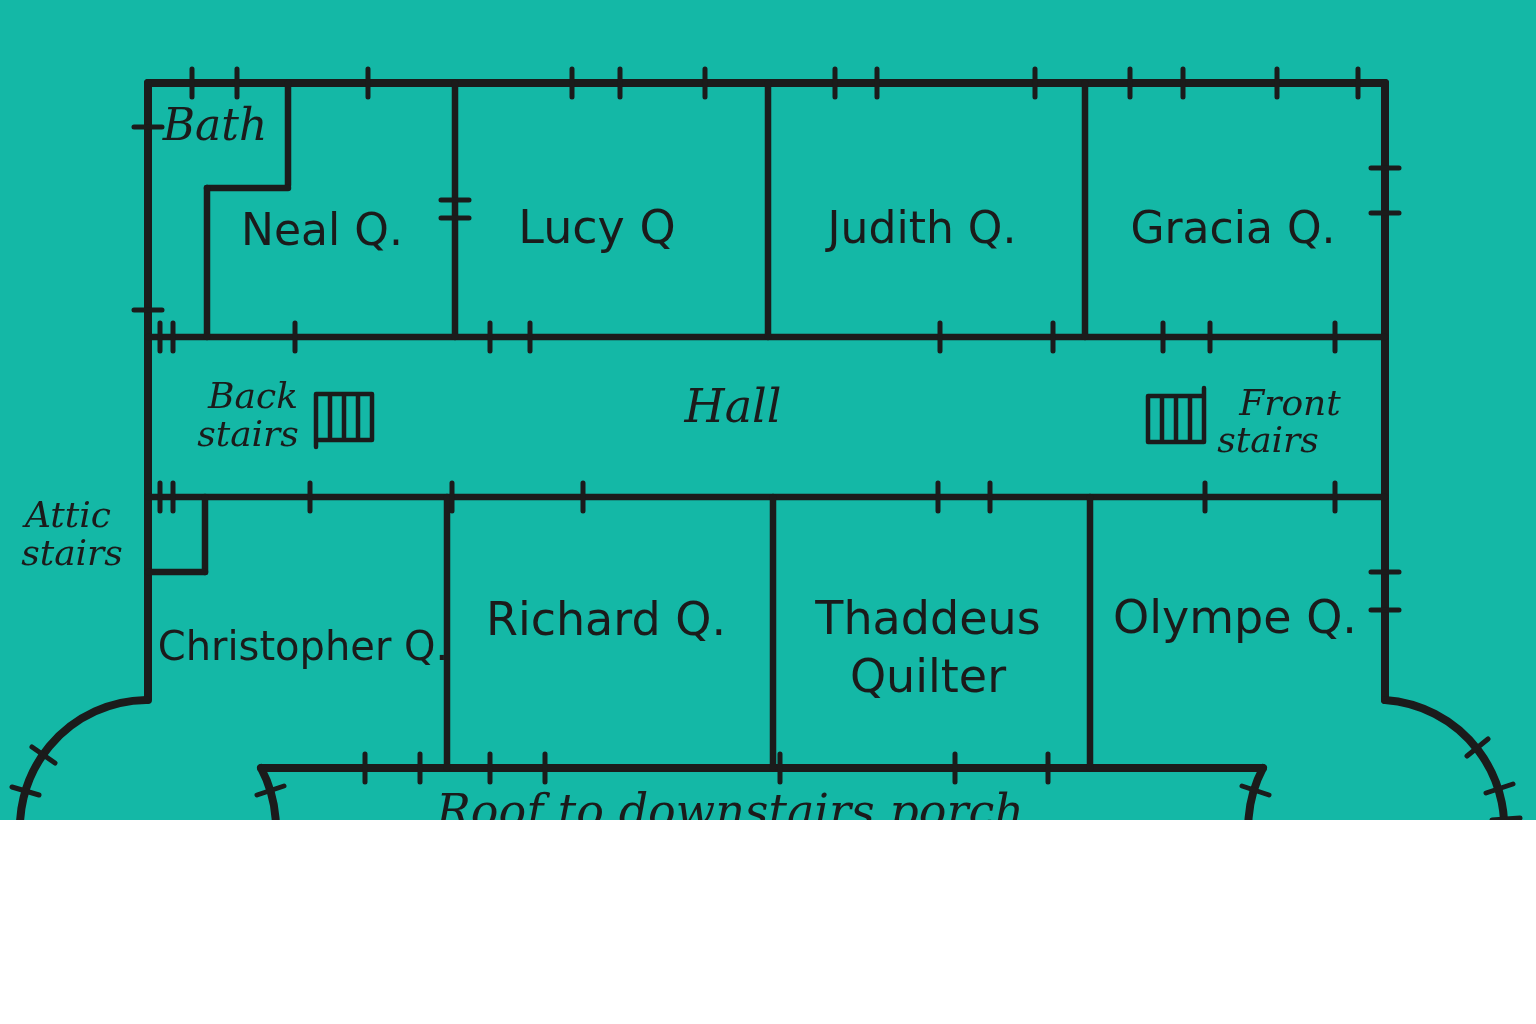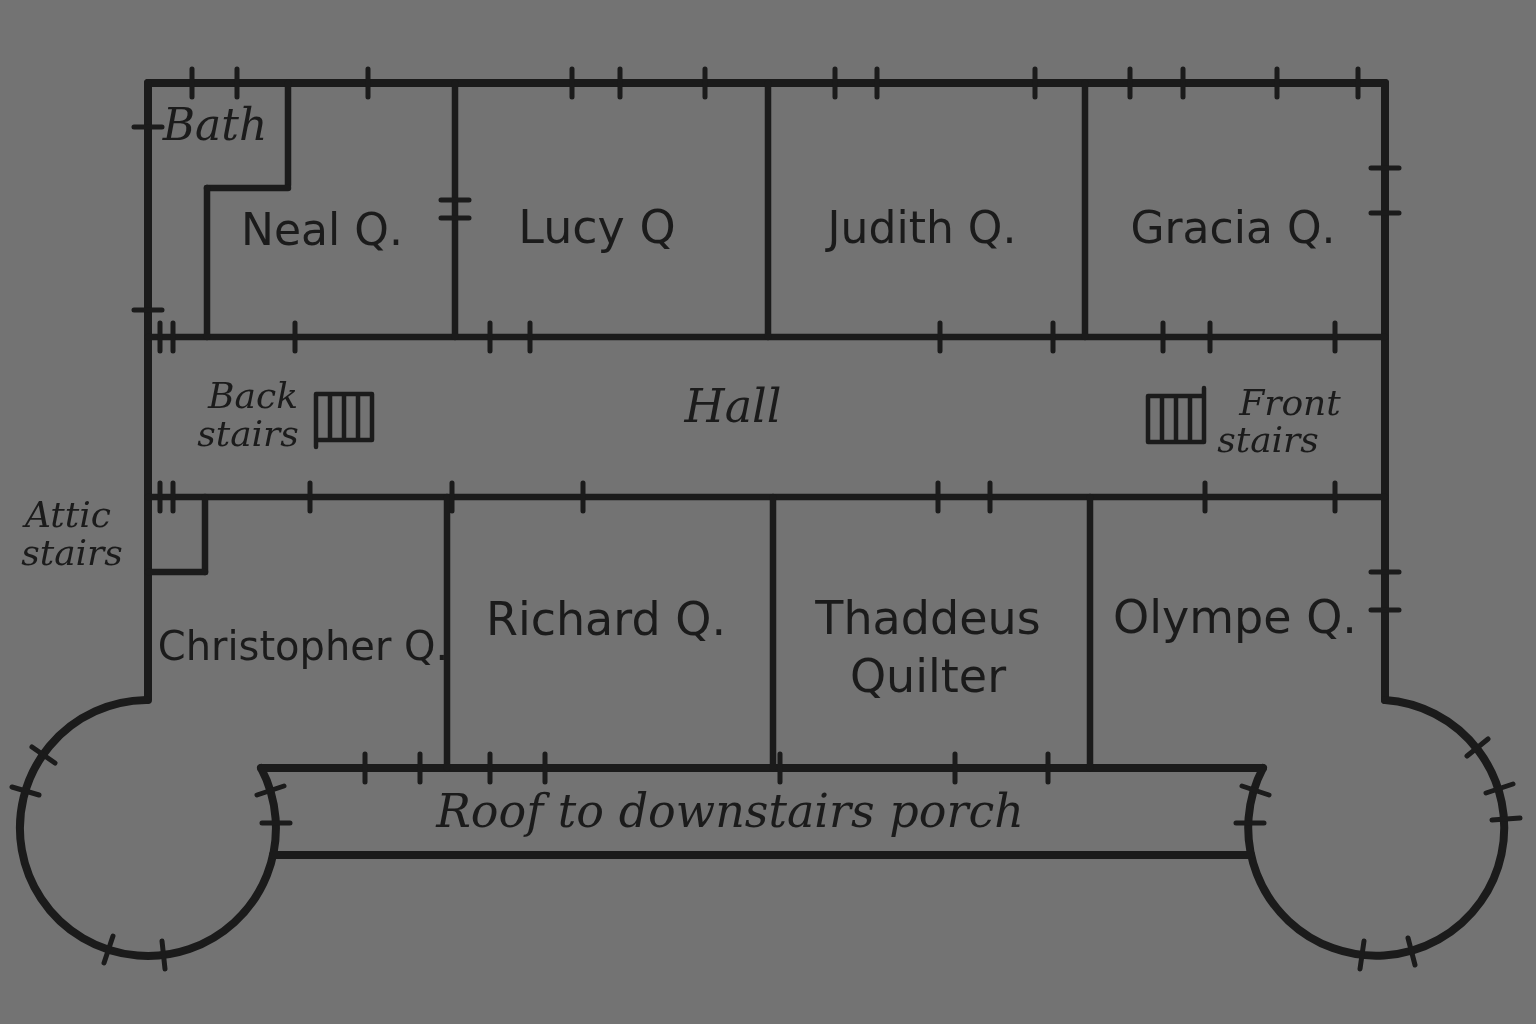--- a/index.html
+++ b/index.html
@@ -1,16 +1,16 @@
 <!DOCTYPE html>
 <html><head>
 <meta charset="utf-8">
 <style>
   html,body{margin:0;padding:0;background:#ffffff;}
-  .stage{position:relative;width:1536px;height:1024px;background:#737373;overflow:hidden;}
+  .stage{position:relative;width:1536px;height:820px;background:#14b8a6;overflow:hidden;}
   svg{display:block;}
   text{text-anchor:middle;}
   .name{font-family:"DejaVu Sans","Liberation Sans",sans-serif;font-size:44px;}
   .name-sm{font-family:"DejaVu Sans","Liberation Sans",sans-serif;font-size:40px;}
   .name-lg{font-family:"DejaVu Sans","Liberation Sans",sans-serif;font-size:46px;}
   .script{font-family:"DejaVu Serif","Liberation Serif",serif;font-style:italic;font-size:46px;}
   .script-sm{font-family:"DejaVu Serif","Liberation Serif",serif;font-style:italic;font-size:36px;}
   .script-md{font-family:"DejaVu Serif","Liberation Serif",serif;font-style:italic;font-size:44px;}
 </style>
 </head>

